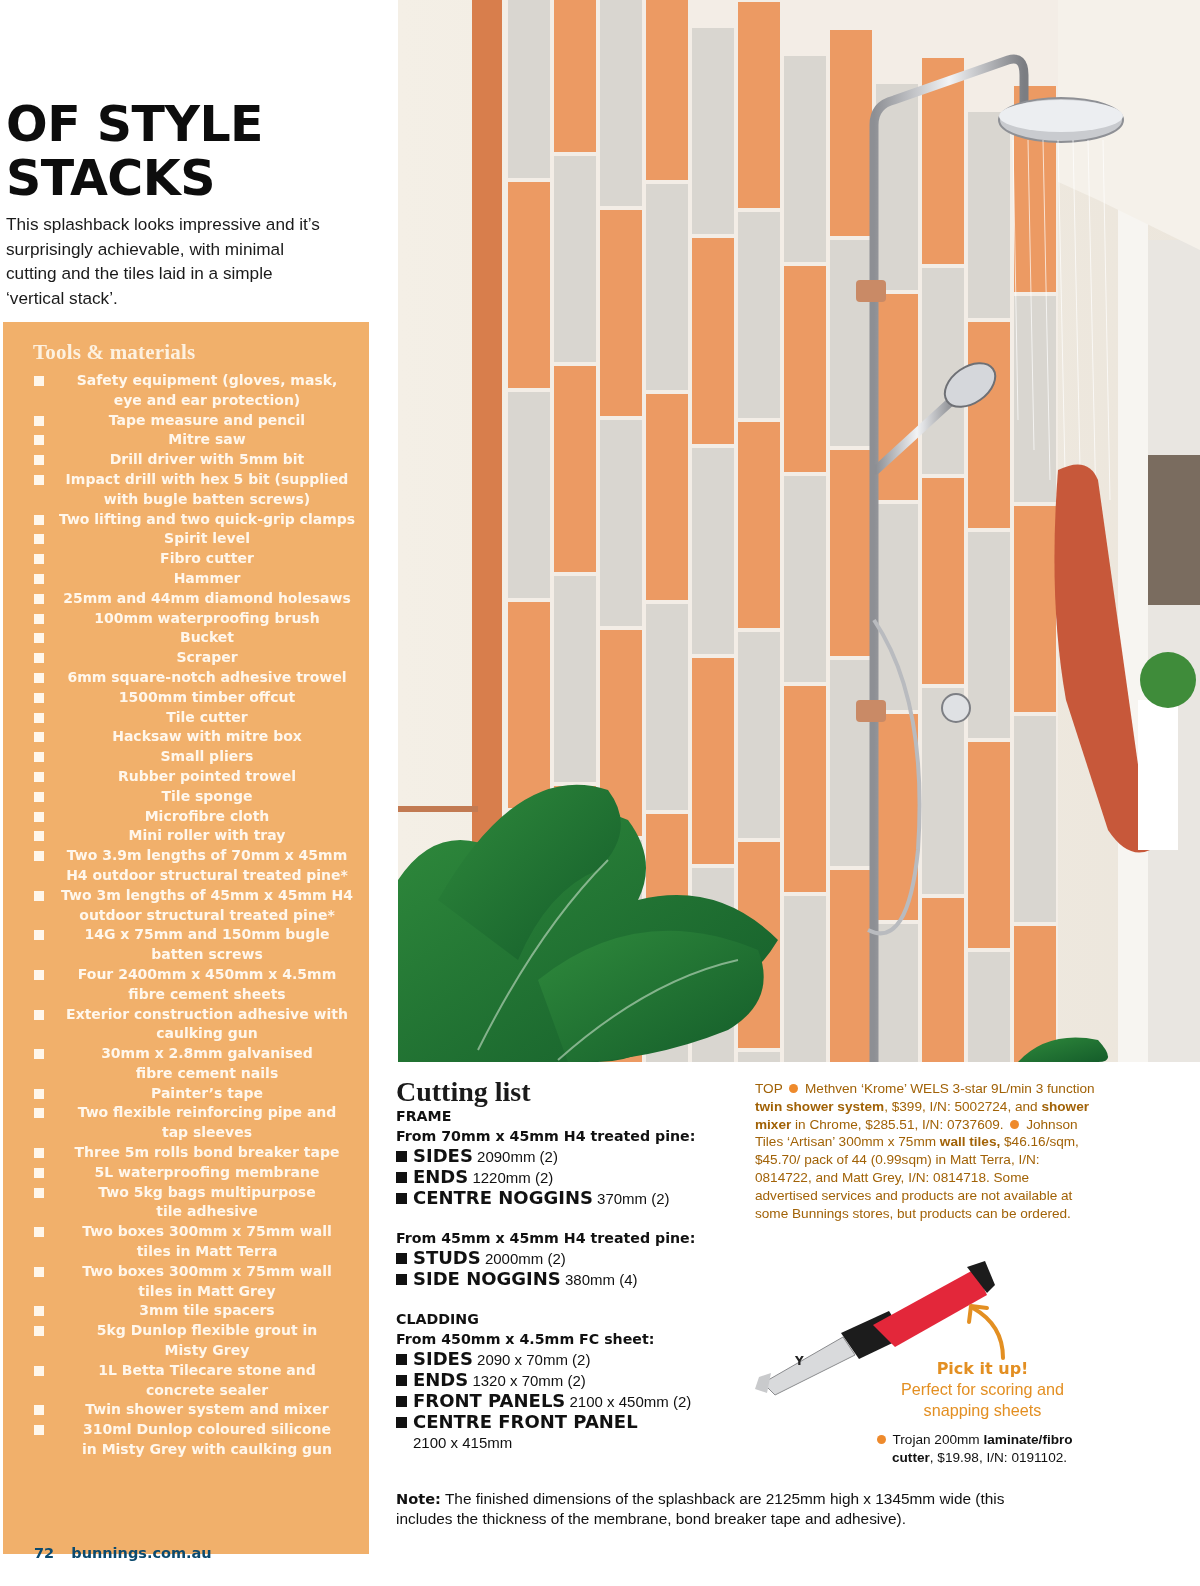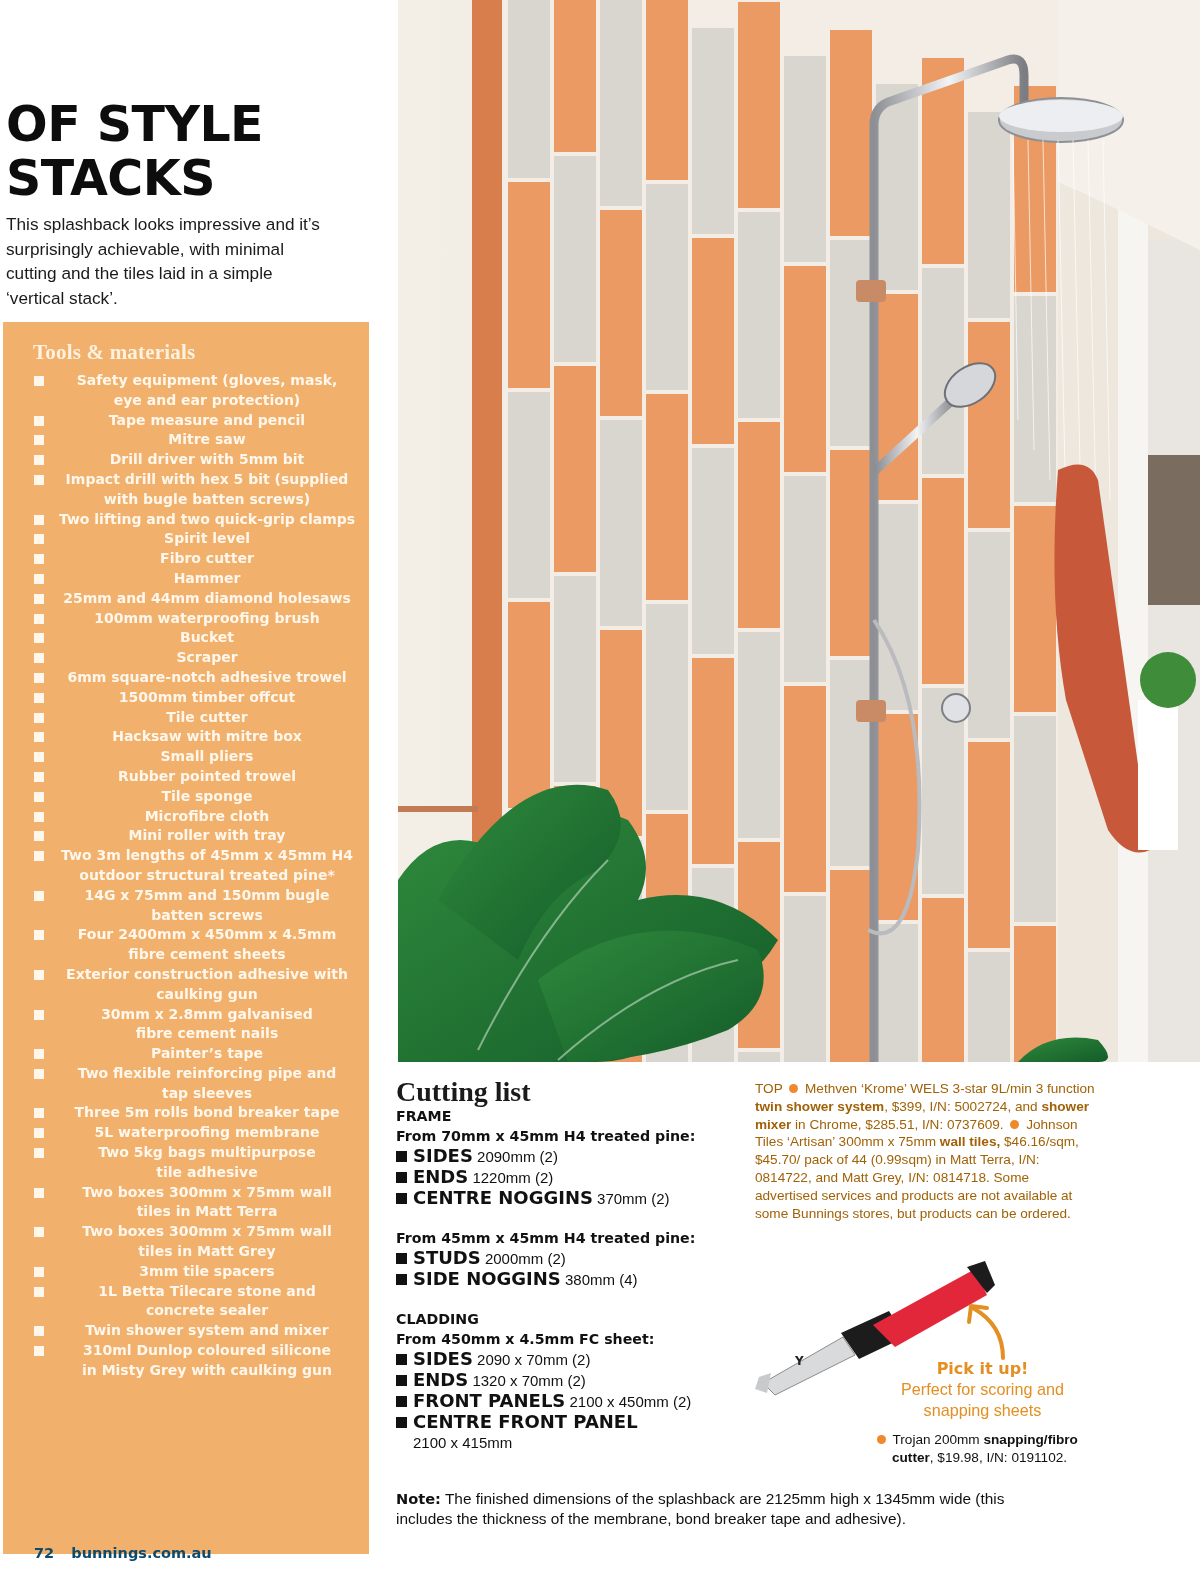--- a/index.html
+++ b/index.html
@@ -135,21 +135,22 @@
       <li><span class="bullet"></span><span class="txt">Scraper</span></li>
       <li><span class="bullet"></span><span class="txt">6mm square-notch adhesive trowel</span></li>
       <li><span class="bullet"></span><span class="txt">1500mm timber offcut</span></li>
       <li><span class="bullet"></span><span class="txt">Tile cutter</span></li>
       <li><span class="bullet"></span><span class="txt">Hacksaw with mitre box</span></li>
       <li><span class="bullet"></span><span class="txt">Small pliers</span></li>
       <li><span class="bullet"></span><span class="txt">Rubber pointed trowel</span></li>
       <li><span class="bullet"></span><span class="txt">Tile sponge</span></li>
       <li><span class="bullet"></span><span class="txt">Microfibre cloth</span></li>
       <li><span class="bullet"></span><span class="txt">Mini roller with tray</span></li>
-      <li><span class="bullet"></span></li>
+      <li><span class="bullet"></span><span class="txt">Two 3.9m lengths of 70mm x 45mm
+H4 outdoor structural treated pine*</span></li>
       <li><span class="bullet"></span><span class="txt">Two 3m lengths of 45mm x 45mm H4
 outdoor structural treated pine*</span></li>
       <li><span class="bullet"></span><span class="txt">14G x 75mm and 150mm bugle
 batten screws</span></li>
       <li><span class="bullet"></span><span class="txt">Four 2400mm x 450mm x 4.5mm
 fibre cement sheets</span></li>
       <li><span class="bullet"></span><span class="txt">Exterior construction adhesive with
 caulking gun</span></li>
       <li><span class="bullet"></span><span class="txt">30mm x 2.8mm galvanised
 fibre cement nails</span></li>
@@ -159,20 +160,22 @@
       <li><span class="bullet"></span><span class="txt">Three 5m rolls bond breaker tape</span></li>
       <li><span class="bullet"></span><span class="txt">5L waterproofing membrane</span></li>
       <li><span class="bullet"></span><span class="txt">Two 5kg bags multipurpose
 tile adhesive</span></li>
       <li><span class="bullet"></span><span class="txt">Two boxes 300mm x 75mm wall
 tiles in Matt Terra</span></li>
       <li><span class="bullet"></span><span class="txt">Two boxes 300mm x 75mm wall
 tiles in Matt Grey</span></li>
       <li><span class="bullet"></span></li>
       <li><span class="bullet"></span><span class="txt">3mm tile spacers</span></li>
+      <li><span class="bullet"></span><span class="txt">5kg Dunlop flexible grout in
+Misty Grey</span></li>
       <li><span class="bullet"></span><span class="txt">1L Betta Tilecare stone and
 concrete sealer</span></li>
       <li><span class="bullet"></span><span class="txt">Twin shower system and mixer</span></li>
       <li><span class="bullet"></span><span class="txt">310ml Dunlop coloured silicone
 in Misty Grey with caulking gun</span></li>
     </ul>
 </section>
 
 <div class="footer">
   <span class="page-num">72</span>
@@ -402,19 +405,19 @@
   <path d="M6,22 L8,6 L24,8" stroke="#e38f22" stroke-width="4" fill="none" stroke-linecap="round" stroke-linejoin="round"></path>
 </svg>
 
 <div class="pick">
   <div class="pick-title">Pick it up!</div>
   <div>Perfect for scoring and snapping sheets</div>
 </div>
 
 <p class="product">
   <span class="dot"></span>
-  <span>Trojan 200mm </span><b>snapping/fibro</b><br>
+  <span>Trojan 200mm </span><b>laminate/fibro</b><br>
   <span class="line2"><b>cutter</b><span>, $19.98, I/N: 0191102.</span></span>
 </p>
 
 <p class="note">
   <b>Note:</b><span> The finished dimensions of the splashback are 2125mm high x 1345mm wide (this includes the thickness of the membrane, bond breaker tape and adhesive).</span>
 </p>
 
 </body></html>

